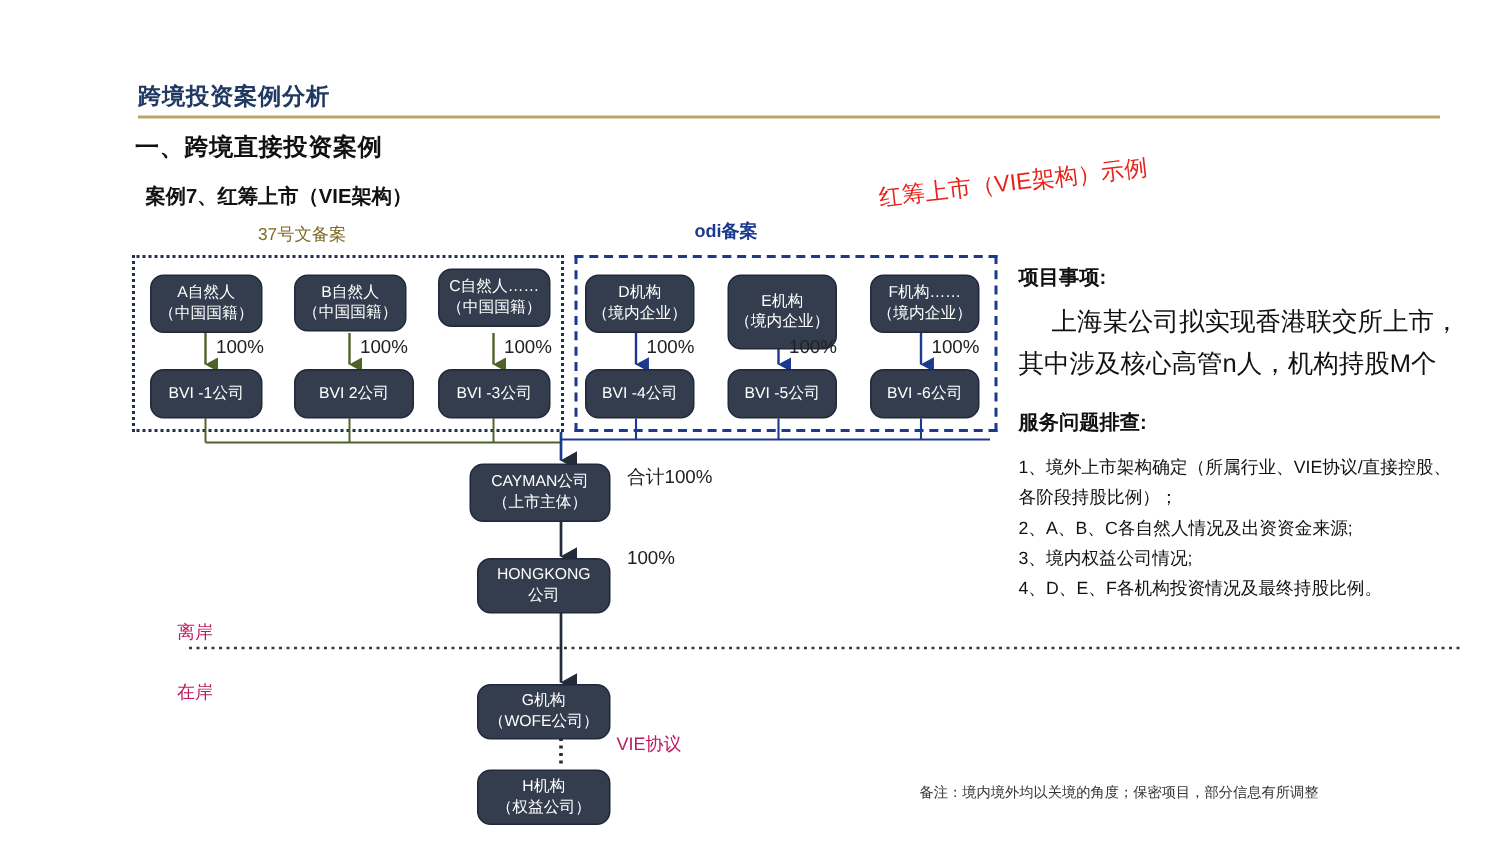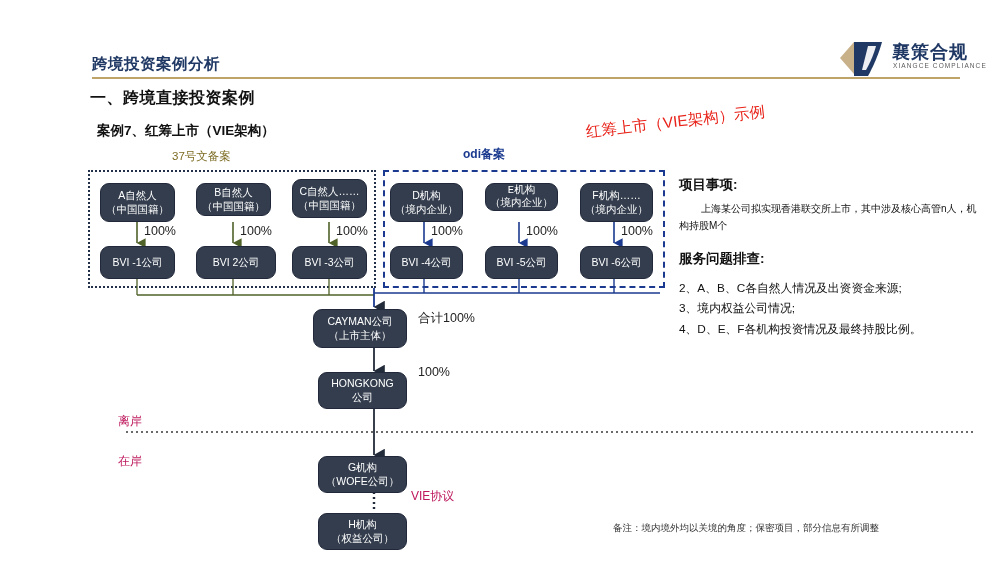--- a/index.html
+++ b/index.html
@@ -190,21 +190,21 @@
     top: 176px;
     width: 300px;
   }
   .p-head {
     font-size: 13.5px;
     font-weight: bold;
     color: #111111;
     margin: 0 0 7px 0;
   }
   .p-body {
-    font-size: 10px;
+    font-size: 17px;
     color: #111111;
     line-height: 1.65;
     margin: 0 0 2px 0;
     text-indent: 22px;
   }
   .p-head2 {
     font-size: 13.5px;
     font-weight: bold;
     color: #111111;
     margin: 16px 0 10px 0;
@@ -226,29 +226,20 @@
   }
 </style>
 </head>
 <body>
 
 <div id="slide">
 
   <div class="hdr-title">跨境投资案例分析</div>
   <div class="hdr-rule"></div>
 
-  <div class="logo">
-    <svg class="logo-mark" viewBox="0 0 48 40">
-      <polygon points="2,20 16,4 16,36" fill="#c8b089"></polygon>
-      <path d="M16,4 L44,4 C44,4 40,20 30,38 L16,38 Z" fill="#1f3864"></path>
-      <path d="M30,8 L38,8 C38,8 35,20 28,32 L24,32 Z" fill="#ffffff" opacity="0.92"></path>
-    </svg>
-    <div class="logo-txt">襄策合规</div>
-    <div class="logo-sub">XIANGCE COMPLIANCE</div>
-  </div>
 
   <div class="sec-h1">一、跨境直接投资案例</div>
   <div class="sec-h2">案例7、红筹上市（VIE架构）</div>
   <div class="red-note">红筹上市（VIE架构）示例</div>
 
   <div class="grp-label olive">37号文备案</div>
   <div class="grp-label blue">odi备案</div>
   <div class="frame left"></div>
   <div class="frame right"></div>
 
@@ -291,34 +282,34 @@
 
     <line x1="126" y1="432" x2="975" y2="432" stroke="#3a3a3a" stroke-width="1.6" stroke-dasharray="2,3"></line>
 
     <line x1="374" y1="492" x2="374" y2="512" stroke="#222b3a" stroke-width="2.4" stroke-dasharray="2,3"></line>
   </svg>
 
   <div class="node" style="left:100px;top:183px;width:75px;height:39px;">
     <span>A自然人</span>
     <span class="l2">（中国国籍）</span>
   </div>
-  <div class="node" style="left:196px;top:183px;width:75px;height:33px;">
+  <div class="node" style="left:196px;top:183px;width:75px;height:38px;">
     <span>B自然人</span>
     <span class="l2">（中国国籍）</span>
   </div>
   <div class="node" style="left:292px;top:179px;width:75px;height:39px;">
     <span>C自然人……</span>
     <span class="l2">（中国国籍）</span>
   </div>
 
   <div class="node" style="left:390px;top:183px;width:73px;height:39px;">
     <span>D机构</span>
     <span class="l2">（境内企业）</span>
   </div>
-  <div class="node" style="left:485px;top:183px;width:73px;height:28px;font-family:Liberation Mono, monospace;">
+  <div class="node" style="left:485px;top:183px;width:73px;height:50px;">
     <span>E机构</span>
     <span class="l2">（境内企业）</span>
   </div>
   <div class="node" style="left:580px;top:183px;width:73px;height:39px;">
     <span>F机构……</span>
     <span class="l2">（境内企业）</span>
   </div>
 
   <div class="node" style="left:100px;top:246px;width:75px;height:33px;">
     <span>BVI -1公司</span>
@@ -368,20 +359,21 @@
   <div class="pct" style="left:418px;top:365px;">100%</div>
 
   <div class="side-label" style="left:118px;top:413px;">离岸</div>
   <div class="side-label" style="left:118px;top:453px;">在岸</div>
   <div class="side-label" style="left:411px;top:488px;">VIE协议</div>
 
   <div class="panel">
     <p class="p-head">项目事项:</p>
     <p class="p-body">上海某公司拟实现香港联交所上市，其中涉及核心高管n人，机构持股M个</p>
     <p class="p-head2">服务问题排查:</p>
+    <p class="p-item">1、境外上市架构确定（所属行业、VIE协议/直接控股、各阶段持股比例）；</p>
     <p class="p-item">2、A、B、C各自然人情况及出资资金来源;</p>
     <p class="p-item">3、境内权益公司情况;</p>
     <p class="p-item">4、D、E、F各机构投资情况及最终持股比例。</p>
   </div>
 
   <div class="foot-note">备注：境内境外均以关境的角度；保密项目，部分信息有所调整</div>
 
 </div>
 
 </body></html>

